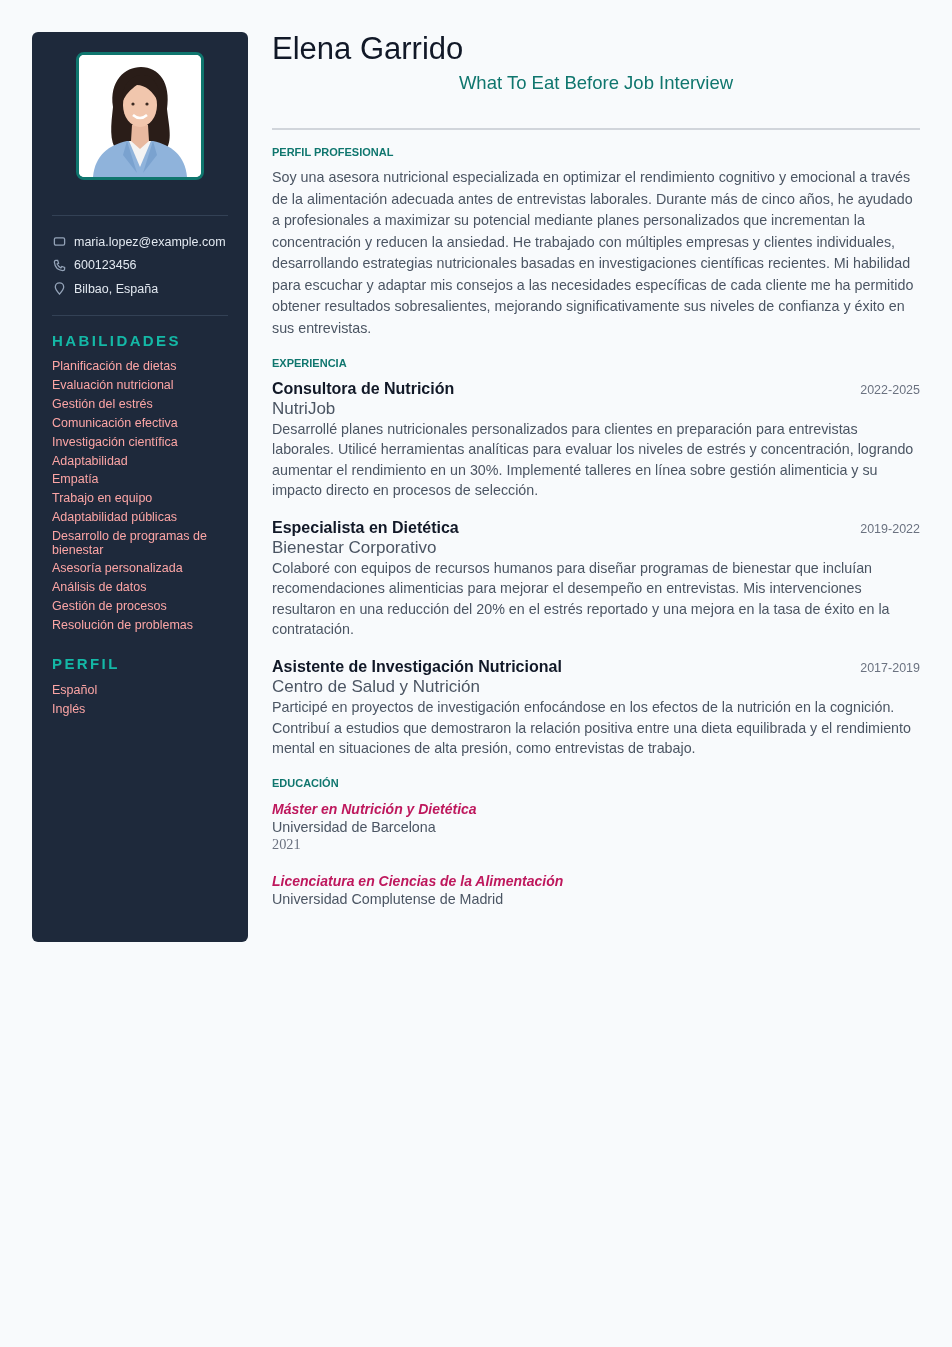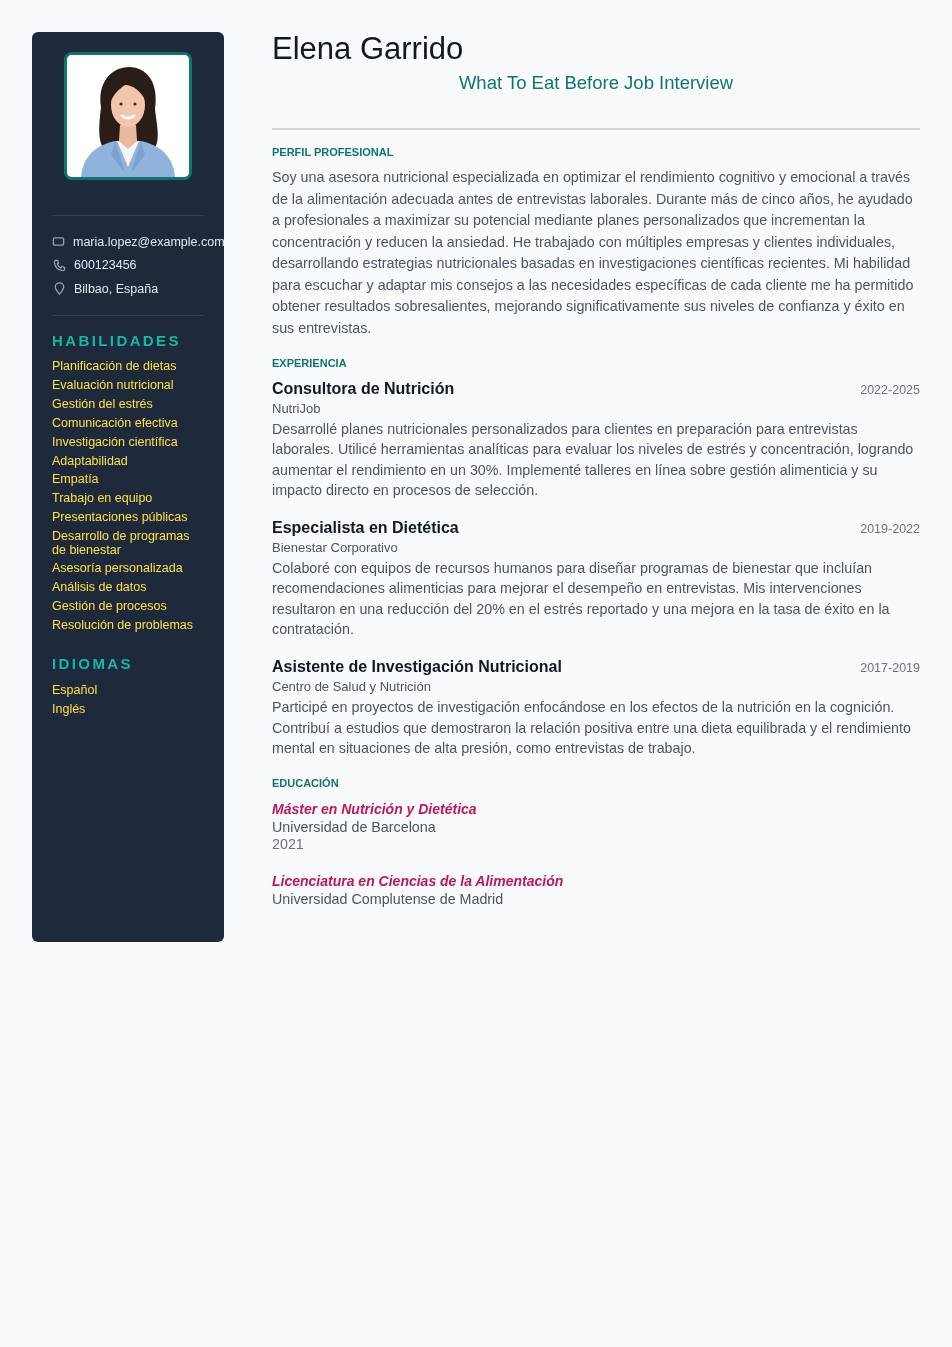--- a/index.html
+++ b/index.html
@@ -1,60 +1,60 @@
 <!DOCTYPE html>
 <html><head>
   <meta charset="utf-8">
   <style>
     * { box-sizing: border-box; margin: 0; padding: 0; }
     html, body { width: 952px; height: 1347px; background: #f8fafc; }
     body { font-family: "Liberation Sans", sans-serif; color: #4b5563; position: relative; }
 
     .sidebar {
-      position: absolute; left: 32px; top: 32px; width: 192px; height: 910px;
+      position: absolute; left: 32px; top: 32px; width: 216px; height: 910px;
       background: #1e293b; border-radius: 6px; padding: 20px 20px 0 20px;
     }
     .photo-wrap {
       width: 128px; height: 128px; margin: 0 auto; border: 3px solid #0f766e;
       border-radius: 8px; background: #ffffff; overflow: hidden; position: relative;
     }
     .photo-wrap svg { display: block; width: 100%; height: 100%; }
 
     .side-divider { height: 1px; background: #334155; margin: 0; }
     .contact { padding: 14px 0 14px 0; }
     .contact-row { display: flex; align-items: center; height: 23.5px; font-size: 12.5px; color: #e2e8f0; }
     .contact-row .ic { width: 14px; height: 14px; margin-right: 8px; display: inline-flex; align-items: center; justify-content: center; }
     .contact-row .ic svg { width: 13px; height: 13px; stroke: #94a3b8; fill: none; stroke-width: 1.4; }
 
     .side-heading {
       font-size: 15px; font-weight: bold; letter-spacing: 2.4px; color: #14b8a6;
       margin: 16px 0 9px 0;
     }
     .side-list { list-style: none; }
-    .side-list li { font-size: 12.5px; color: #fde047; line-height: 13.5px; padding: 2.7px 0; }
+    .side-list li { font-size: 12.5px; color: #fca5a5; line-height: 13.5px; padding: 2.7px 0; }
 
     .main { position: absolute; left: 272px; top: 30px; width: 648px; }
     .name { font-size: 31px; color: #111827; font-weight: normal; line-height: 38px; }
     .subtitle { font-size: 18.5px; color: #0f766e; margin-top: 3px; line-height: 24px; text-align: center; }
     .main-divider { height: 2px; background: #d1d5db; margin-top: 33px; }
 
     .section-title { font-size: 11px; font-weight: bold; color: #0f766e; margin-top: 17px; margin-bottom: 9px; }
     .para { font-size: 14.3px; line-height: 21.5px; color: #4b5563; }
 
     .job { margin-bottom: 18px; }
     .job-head { display: flex; justify-content: space-between; align-items: baseline; }
     .job-title { font-size: 16px; font-weight: bold; color: #111827; line-height: 20px; }
     .job-dates { font-size: 12.5px; color: #6b7280; }
-    .job-company { font-size: 13px; color: #4b5563; line-height: 20px; }
+    .job-company { font-size: 17px; color: #4b5563; line-height: 20px; }
     .job-desc { font-size: 14.3px; line-height: 20.3px; color: #4b5563; }
 
     .edu { margin-bottom: 18px; }
     .edu-title { font-size: 14px; font-weight: bold; color: #be185d; line-height: 20px; font-style: italic; }
     .edu-school { font-size: 14.3px; color: #4b5563; line-height: 17px; }
-    .edu-year { font-size: 14.3px; color: #6b7280; line-height: 17px; }
+    .edu-year { font-size: 14.3px; color: #6b7280; line-height: 17px; font-family: Liberation Serif, serif; }
   </style>
 </head>
 <body>
 
 <aside class="sidebar">
   <div class="photo-wrap">
     <svg viewBox="0 0 122 122">
       <rect width="122" height="122" fill="#ffffff"></rect>
 
       <path d="M34 52 C30 26 46 12 62 12 C80 12 92 28 88 54 C90 72 94 86 86 96 L38 96 C30 86 32 70 34 52 Z" fill="#2a1d18"></path>
@@ -112,29 +112,29 @@
   <h3 class="side-heading">HABILIDADES</h3>
   <ul class="side-list">
     <li>Planificación de dietas</li>
     <li>Evaluación nutricional</li>
     <li>Gestión del estrés</li>
     <li>Comunicación efectiva</li>
     <li>Investigación científica</li>
     <li>Adaptabilidad</li>
     <li>Empatía</li>
     <li>Trabajo en equipo</li>
-    <li>Presentaciones públicas</li>
+    <li>Adaptabilidad públicas</li>
     <li>Desarrollo de programas de bienestar</li>
     <li>Asesoría personalizada</li>
     <li>Análisis de datos</li>
     <li>Gestión de procesos</li>
     <li>Resolución de problemas</li>
   </ul>
 
-  <h3 class="side-heading" style="margin-top:20px;">IDIOMAS</h3>
+  <h3 class="side-heading" style="margin-top:20px;">PERFIL</h3>
   <ul class="side-list">
     <li>Español</li>
     <li>Inglés</li>
   </ul>
 </aside>
 
 <main class="main">
   <h1 class="name">Elena Garrido</h1>
   <div class="subtitle">What To Eat Before Job Interview</div>
   <div class="main-divider"></div>

